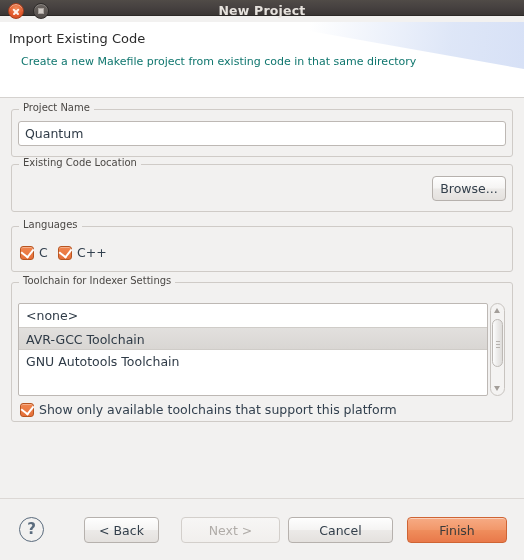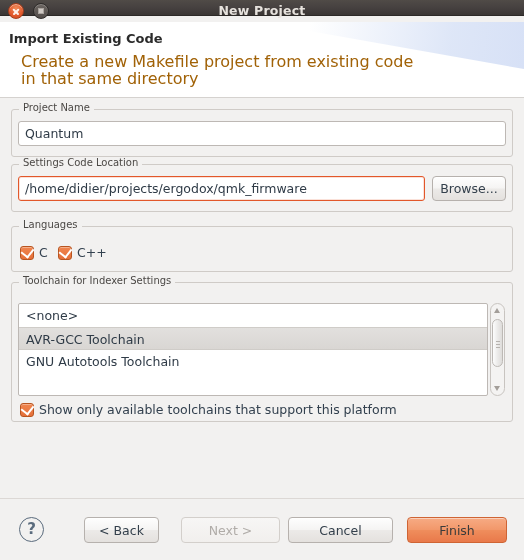--- a/index.html
+++ b/index.html
@@ -92,30 +92,30 @@
     right: -40px; top: -54px;
     width: 260px; height: 108px;
     background: linear-gradient(to right, rgba(222,231,247,0) 0%, rgba(216,226,246,0.85) 55%, rgba(209,220,245,0.95) 100%);
     transform: rotate(10deg);
     transform-origin: right bottom;
   }
   .header-title {
     position: absolute;
     left: 9px; top: 9px;
     font-size: 13px;
-    font-weight: bold;
+    font-weight: normal;
     color: #2b2b2b;
   }
   .header-desc {
     position: absolute;
     left: 21px; top: 31px;
     width: 400px;
-    font-size: 16px;
+    font-size: 11px;
     line-height: 17px;
-    color: #a16207;
+    color: #0f766e;
   }
 
   
   .body {
     position: absolute;
     left: 0; top: 98px;
     width: 524px; height: 400px;
     background: #f2f1f0;
   }
 
@@ -311,23 +311,22 @@
   </div>
 
   <div class="body">
 
     <div class="group" style="left:11px; top:11px; width:502px; height:48px;">
       <div class="group-legend">Project Name</div>
     </div>
     <input class="tfield" type="text" style="left: 18px; top: 23px; width: 488px; height: 25px;" value="Quantum">
 
     <div class="group" style="left:11px; top:66px; width:502px; height:48px;">
-      <div class="group-legend">Settings Code Location</div>
-    </div>
-    <input class="tfield focused" type="text" style="left: 18px; top: 78px; width: 407px; height: 25px;" value="/home/didier/projects/ergodox/qmk_firmware">
+      <div class="group-legend">Existing Code Location</div>
+    </div>
     <button class="btn" style="left:432px; top:78px; width:74px; height:25px;">Browse...</button>
 
     <div class="group" style="left:11px; top:128px; width:502px; height:46px;">
       <div class="group-legend">Languages</div>
     </div>
     <div class="cbox" style="left:20px; top:148px;">
         <div class="tick"></div>
       </div>
     <div class="cblabel" style="left:39px; top:147px;">C</div>
     <div class="cbox" style="left:58px; top:148px;">

